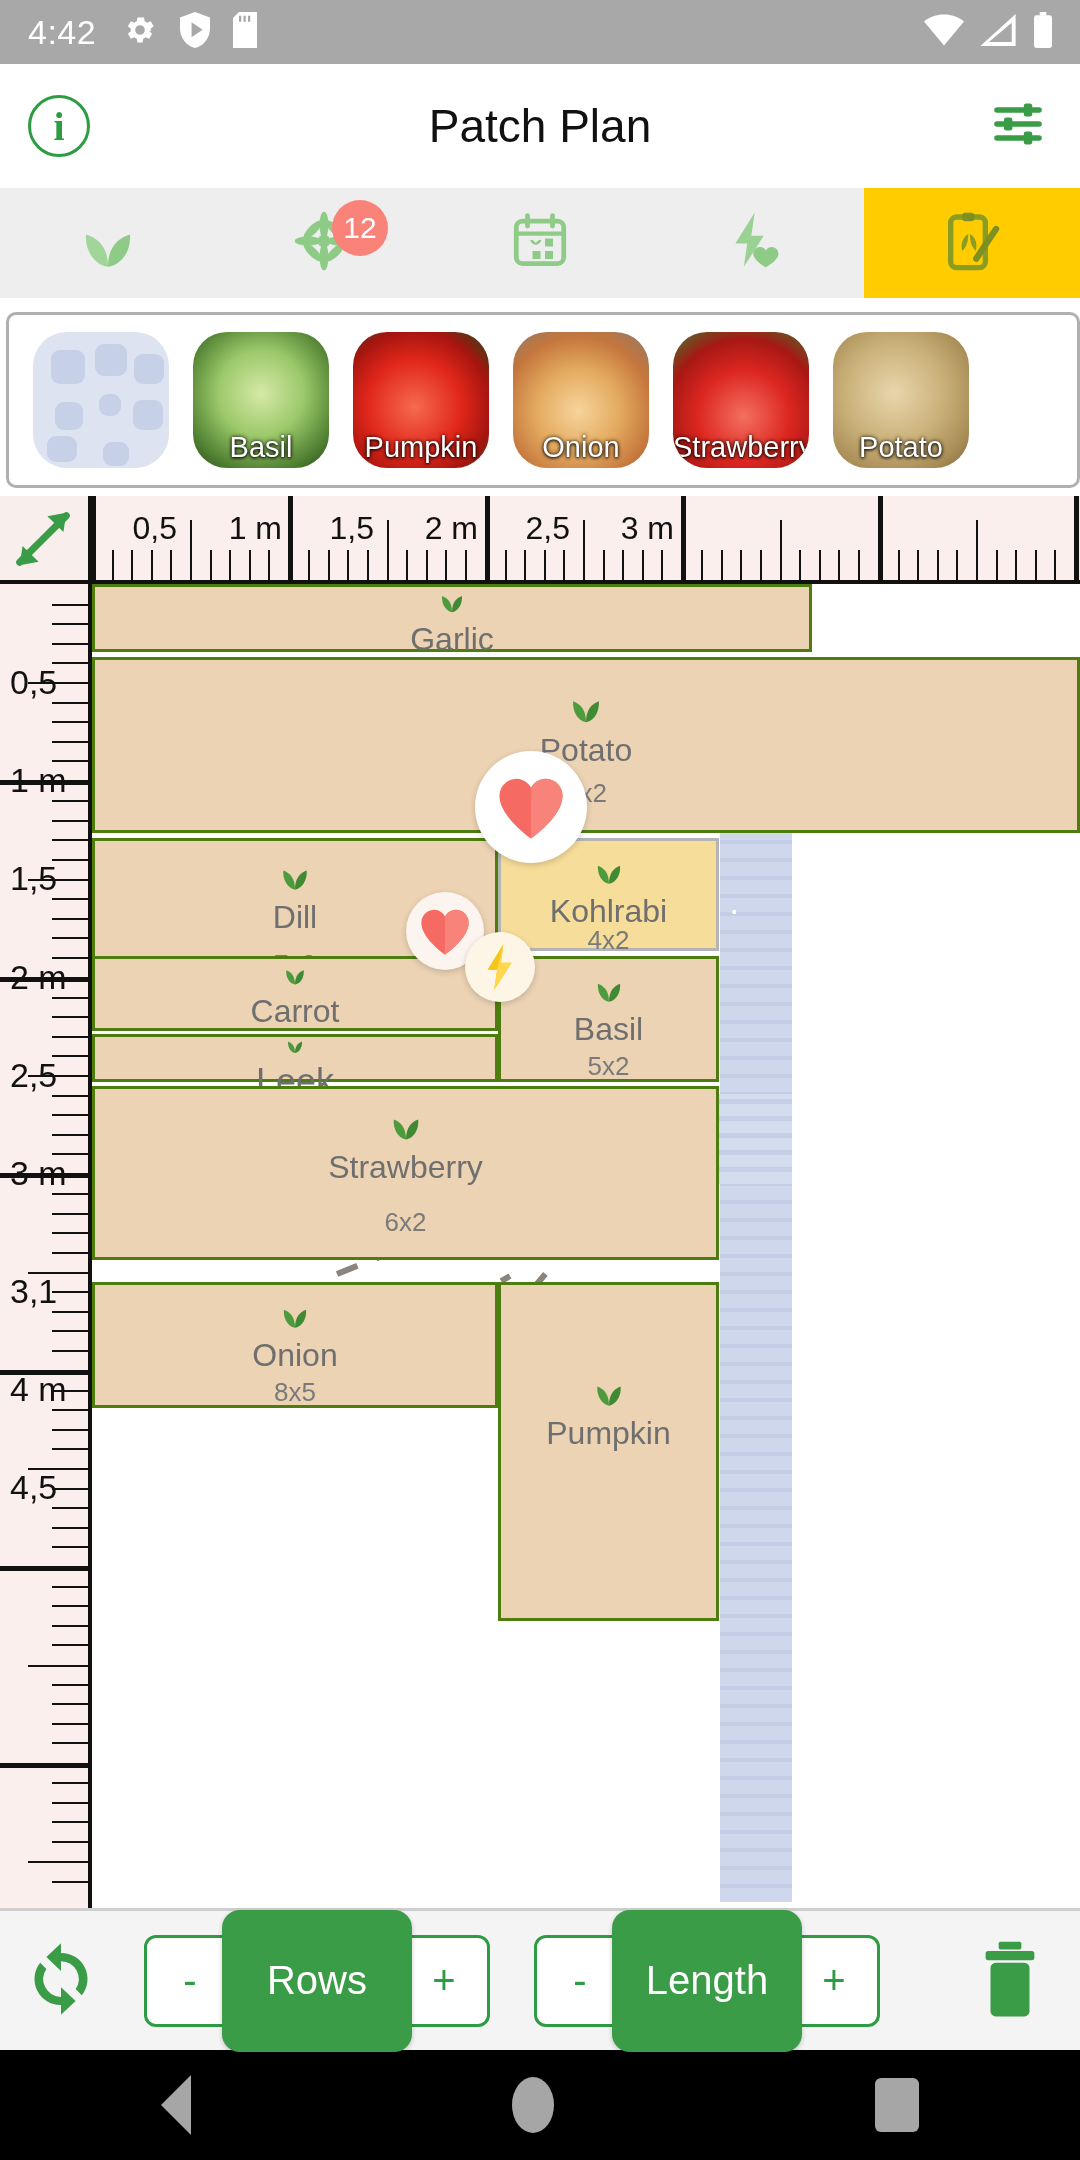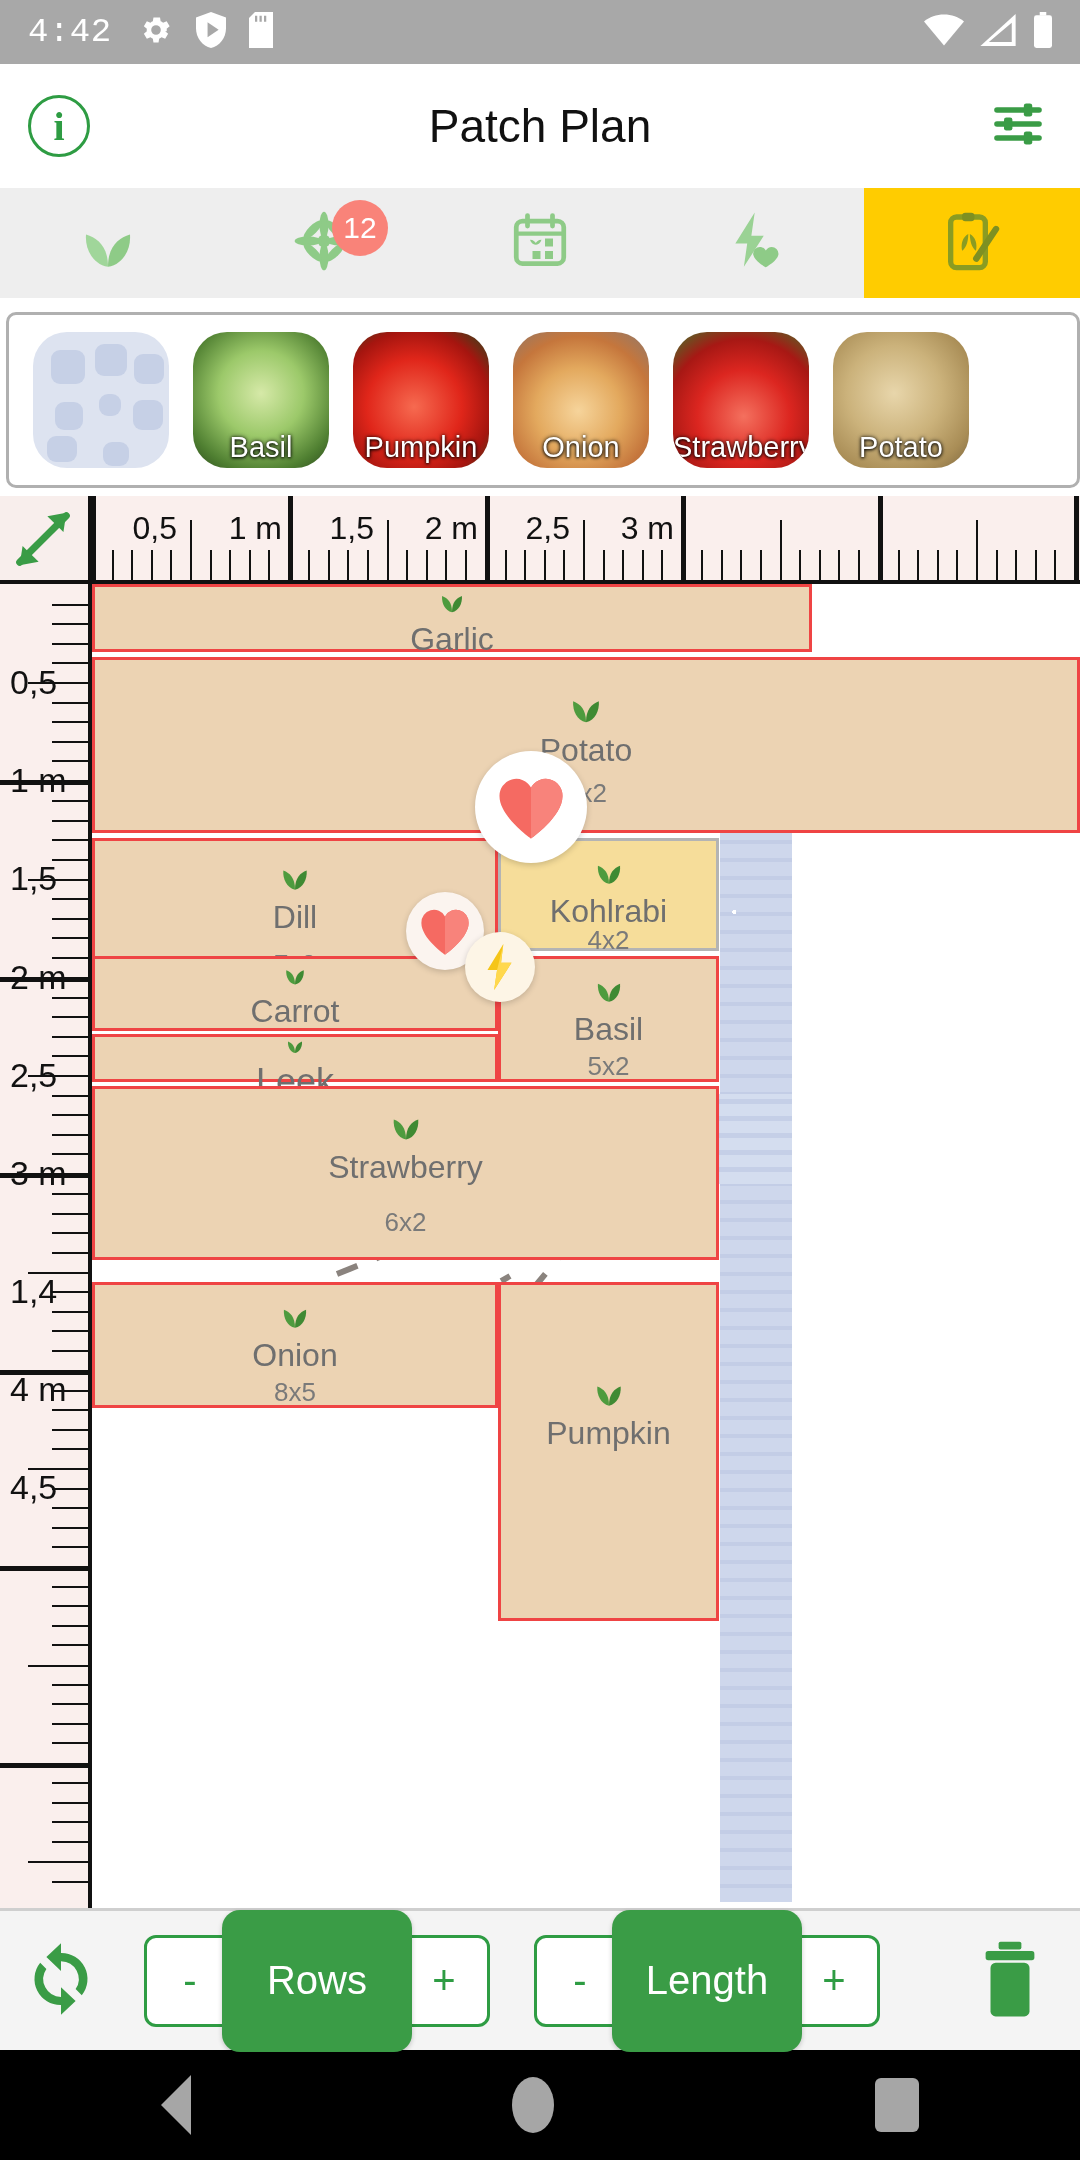--- a/index.html
+++ b/index.html
@@ -7,21 +7,21 @@
     width:1080px;height:2160px;overflow:hidden;
     font-family:"Liberation Sans", sans-serif;
     background:#ffffff;
     -webkit-font-smoothing:antialiased;
   }
   #app{position:relative;width:1080px;height:2160px;}
 
   
   .statusbar{
     position:absolute;left:0;top:0;width:1080px;height:64px;
-    background:#a8a8a8;display:flex;align-items:center;font-family:Liberation Mono, monospace;
+    background:#a8a8a8;display:flex;align-items:center;
   }
   .sb-time{color:#fff;font-size:34px;margin-left:28px;letter-spacing:0.5px;}
   .sb-icons-left{display:flex;align-items:center;gap:22px;margin-left:26px;}
   .sb-icons-right{position:absolute;right:26px;display:flex;align-items:center;gap:16px;}
   .sb-ic{display:block;}
 
   
   .appbar{
     position:absolute;left:0;top:64px;width:1080px;height:124px;
     background:#fff;display:flex;align-items:center;
@@ -88,21 +88,21 @@
   }
   .hr-label{position:absolute;top:14px;font-size:32px;color:#111;transform:translateX(-100%);}
   .vr-label{position:absolute;left:10px;font-size:34px;color:#111;transform:translateY(-100%);}
   .tick{position:absolute;background:#111;}
   .tick.major{background:#111;}
 
   .canvas{
     position:absolute;left:92px;top:88px;right:0;bottom:0;background:#fff;overflow:hidden;
   }
   .bed{
-    position:absolute;background:#ecd3b3;border:3px solid #ef4444;box-sizing:border-box;
+    position:absolute;background:#ecd3b3;border:3px solid #4d7c0f;box-sizing:border-box;
     display:flex;flex-direction:column;align-items:center;
   }
   .bed.highlight{background:#f6dd9a;border-color:#b4b4b4;}
   .bed .bname{font-size:32px;color:#6f6f6f;margin-top:2px;}
   .bed .bdim{font-size:26px;color:#7a7a7a;position:absolute;left:0;right:0;text-align:center;}
   .paving{
     position:absolute;background:#ced7ec;overflow:hidden;
   }
 
   .dashline{position:absolute;pointer-events:none;}
@@ -464,21 +464,21 @@
       <div class="tick" style="left:52px;top:1237px;width:36px;height:2px;"></div>
       <div class="tick" style="left:52px;top:1257px;width:36px;height:2px;"></div>
       <div class="tick" style="left:52px;top:1297px;width:36px;height:2px;"></div>
 
       <div class="vr-label" style="top:118px;">0,5</div>
       <div class="vr-label" style="top:216px;">1 m</div>
       <div class="vr-label" style="top:314px;">1,5</div>
       <div class="vr-label" style="top:413px;">2 m</div>
       <div class="vr-label" style="top:511px;">2,5</div>
       <div class="vr-label" style="top:609px;">3 m</div>
-      <div class="vr-label" style="top:727px;">1,4</div>
+      <div class="vr-label" style="top:727px;">3,1</div>
       <div class="vr-label" style="top:825px;">4 m</div>
       <div class="vr-label" style="top:923px;">4,5</div>
     </div>
 
     <div class="canvas">
 
       <div class="paving" style="left:628px;top:218px;width:72px;height:1100px;
                   background:
                     radial-gradient(circle at 20% 10%,#ffffff 0 2px,transparent 2px),
                     repeating-linear-gradient(0deg,#ced7ec 0 14px,#c3cde6 14px 18px),

